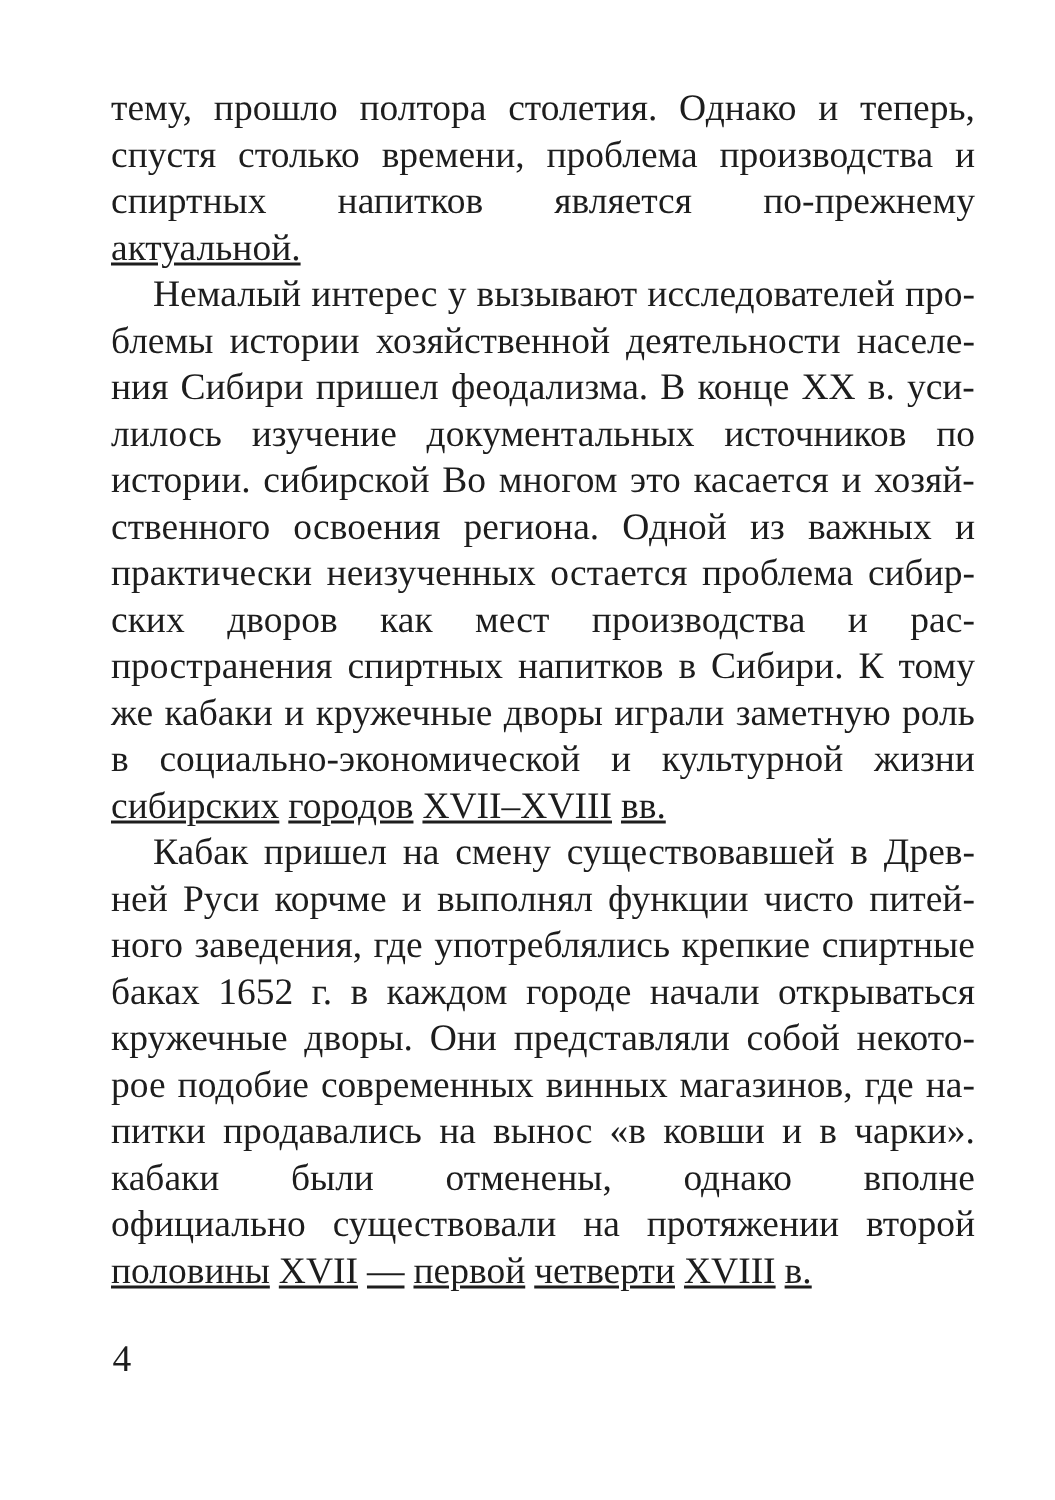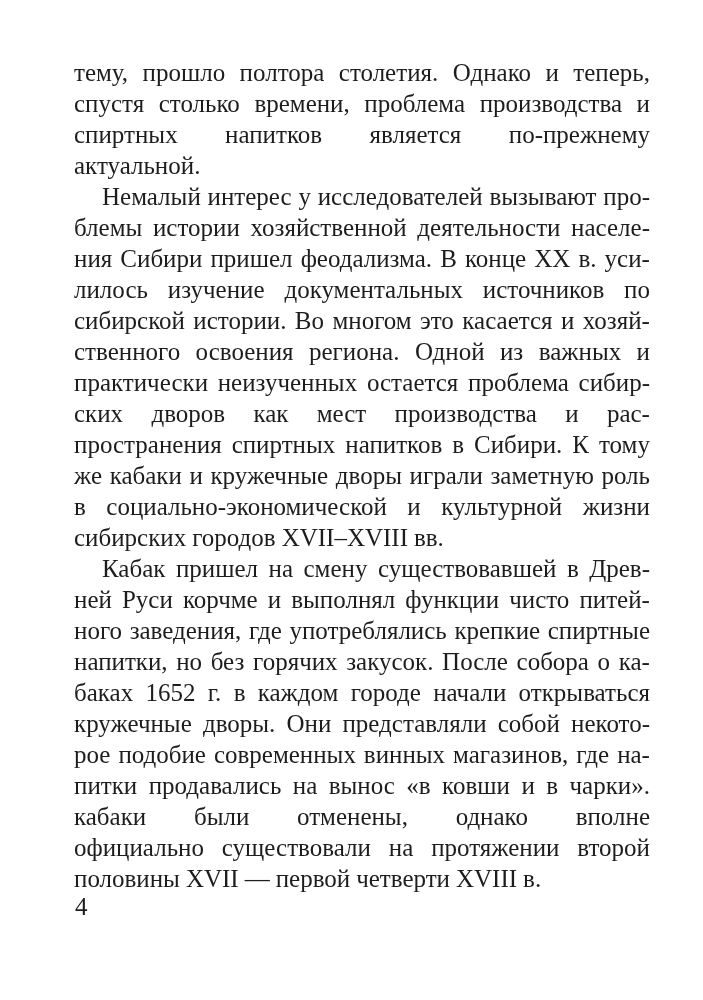--- a/index.html
+++ b/index.html
@@ -32,20 +32,21 @@
     font-size: 25px;
     white-space: nowrap;
   }
   .line.indent {
     padding-left: 28px;
     box-sizing: border-box;
   }
   .line.nojust {
     justify-content: flex-start;
     gap: 6px;
+    text-decoration: underline;
   }
   .folio {
     position: absolute;
     left: 63px;
     top: 891px;
     font-size: 25px;
     line-height: 31px;
   }
 </style>
 </head>
@@ -76,22 +77,22 @@
         <span>является</span>
         <span>по-прежнему</span>
       </div>
       <div class="line nojust">
         <span>актуальной.</span>
       </div>
       <div class="line indent">
         <span>Немалый</span>
         <span>интерес</span>
         <span>у</span>
+        <span>вызывают</span>
         <span>исследователей</span>
-        <span>вызывают</span>
         <span>про-</span>
       </div>
       <div class="line">
         <span>блемы</span>
         <span>истории</span>
         <span>хозяйственной</span>
         <span>деятельности</span>
         <span>населе-</span>
       </div>
       <div class="line">
@@ -106,22 +107,22 @@
         <span>уси-</span>
       </div>
       <div class="line">
         <span>лилось</span>
         <span>изучение</span>
         <span>документальных</span>
         <span>источников</span>
         <span>по</span>
       </div>
       <div class="line">
+        <span>истории.</span>
         <span>сибирской</span>
-        <span>истории.</span>
         <span>Во</span>
         <span>многом</span>
         <span>это</span>
         <span>касается</span>
         <span>и</span>
         <span>хозяй-</span>
       </div>
       <div class="line">
         <span>ственного</span>
         <span>освоения</span>
@@ -198,31 +199,20 @@
         <span>чисто</span>
         <span>питей-</span>
       </div>
       <div class="line">
         <span>ного</span>
         <span>заведения,</span>
         <span>где</span>
         <span>употреблялись</span>
         <span>крепкие</span>
         <span>спиртные</span>
-      </div>
-      <div class="line">
-        <span>напитки,</span>
-        <span>но</span>
-        <span>без</span>
-        <span>горячих</span>
-        <span>закусок.</span>
-        <span>После</span>
-        <span>собора</span>
-        <span>о</span>
-        <span>ка-</span>
       </div>
       <div class="line">
         <span>баках</span>
         <span>1652</span>
         <span>г.</span>
         <span>в</span>
         <span>каждом</span>
         <span>городе</span>
         <span>начали</span>
         <span>открываться</span>

